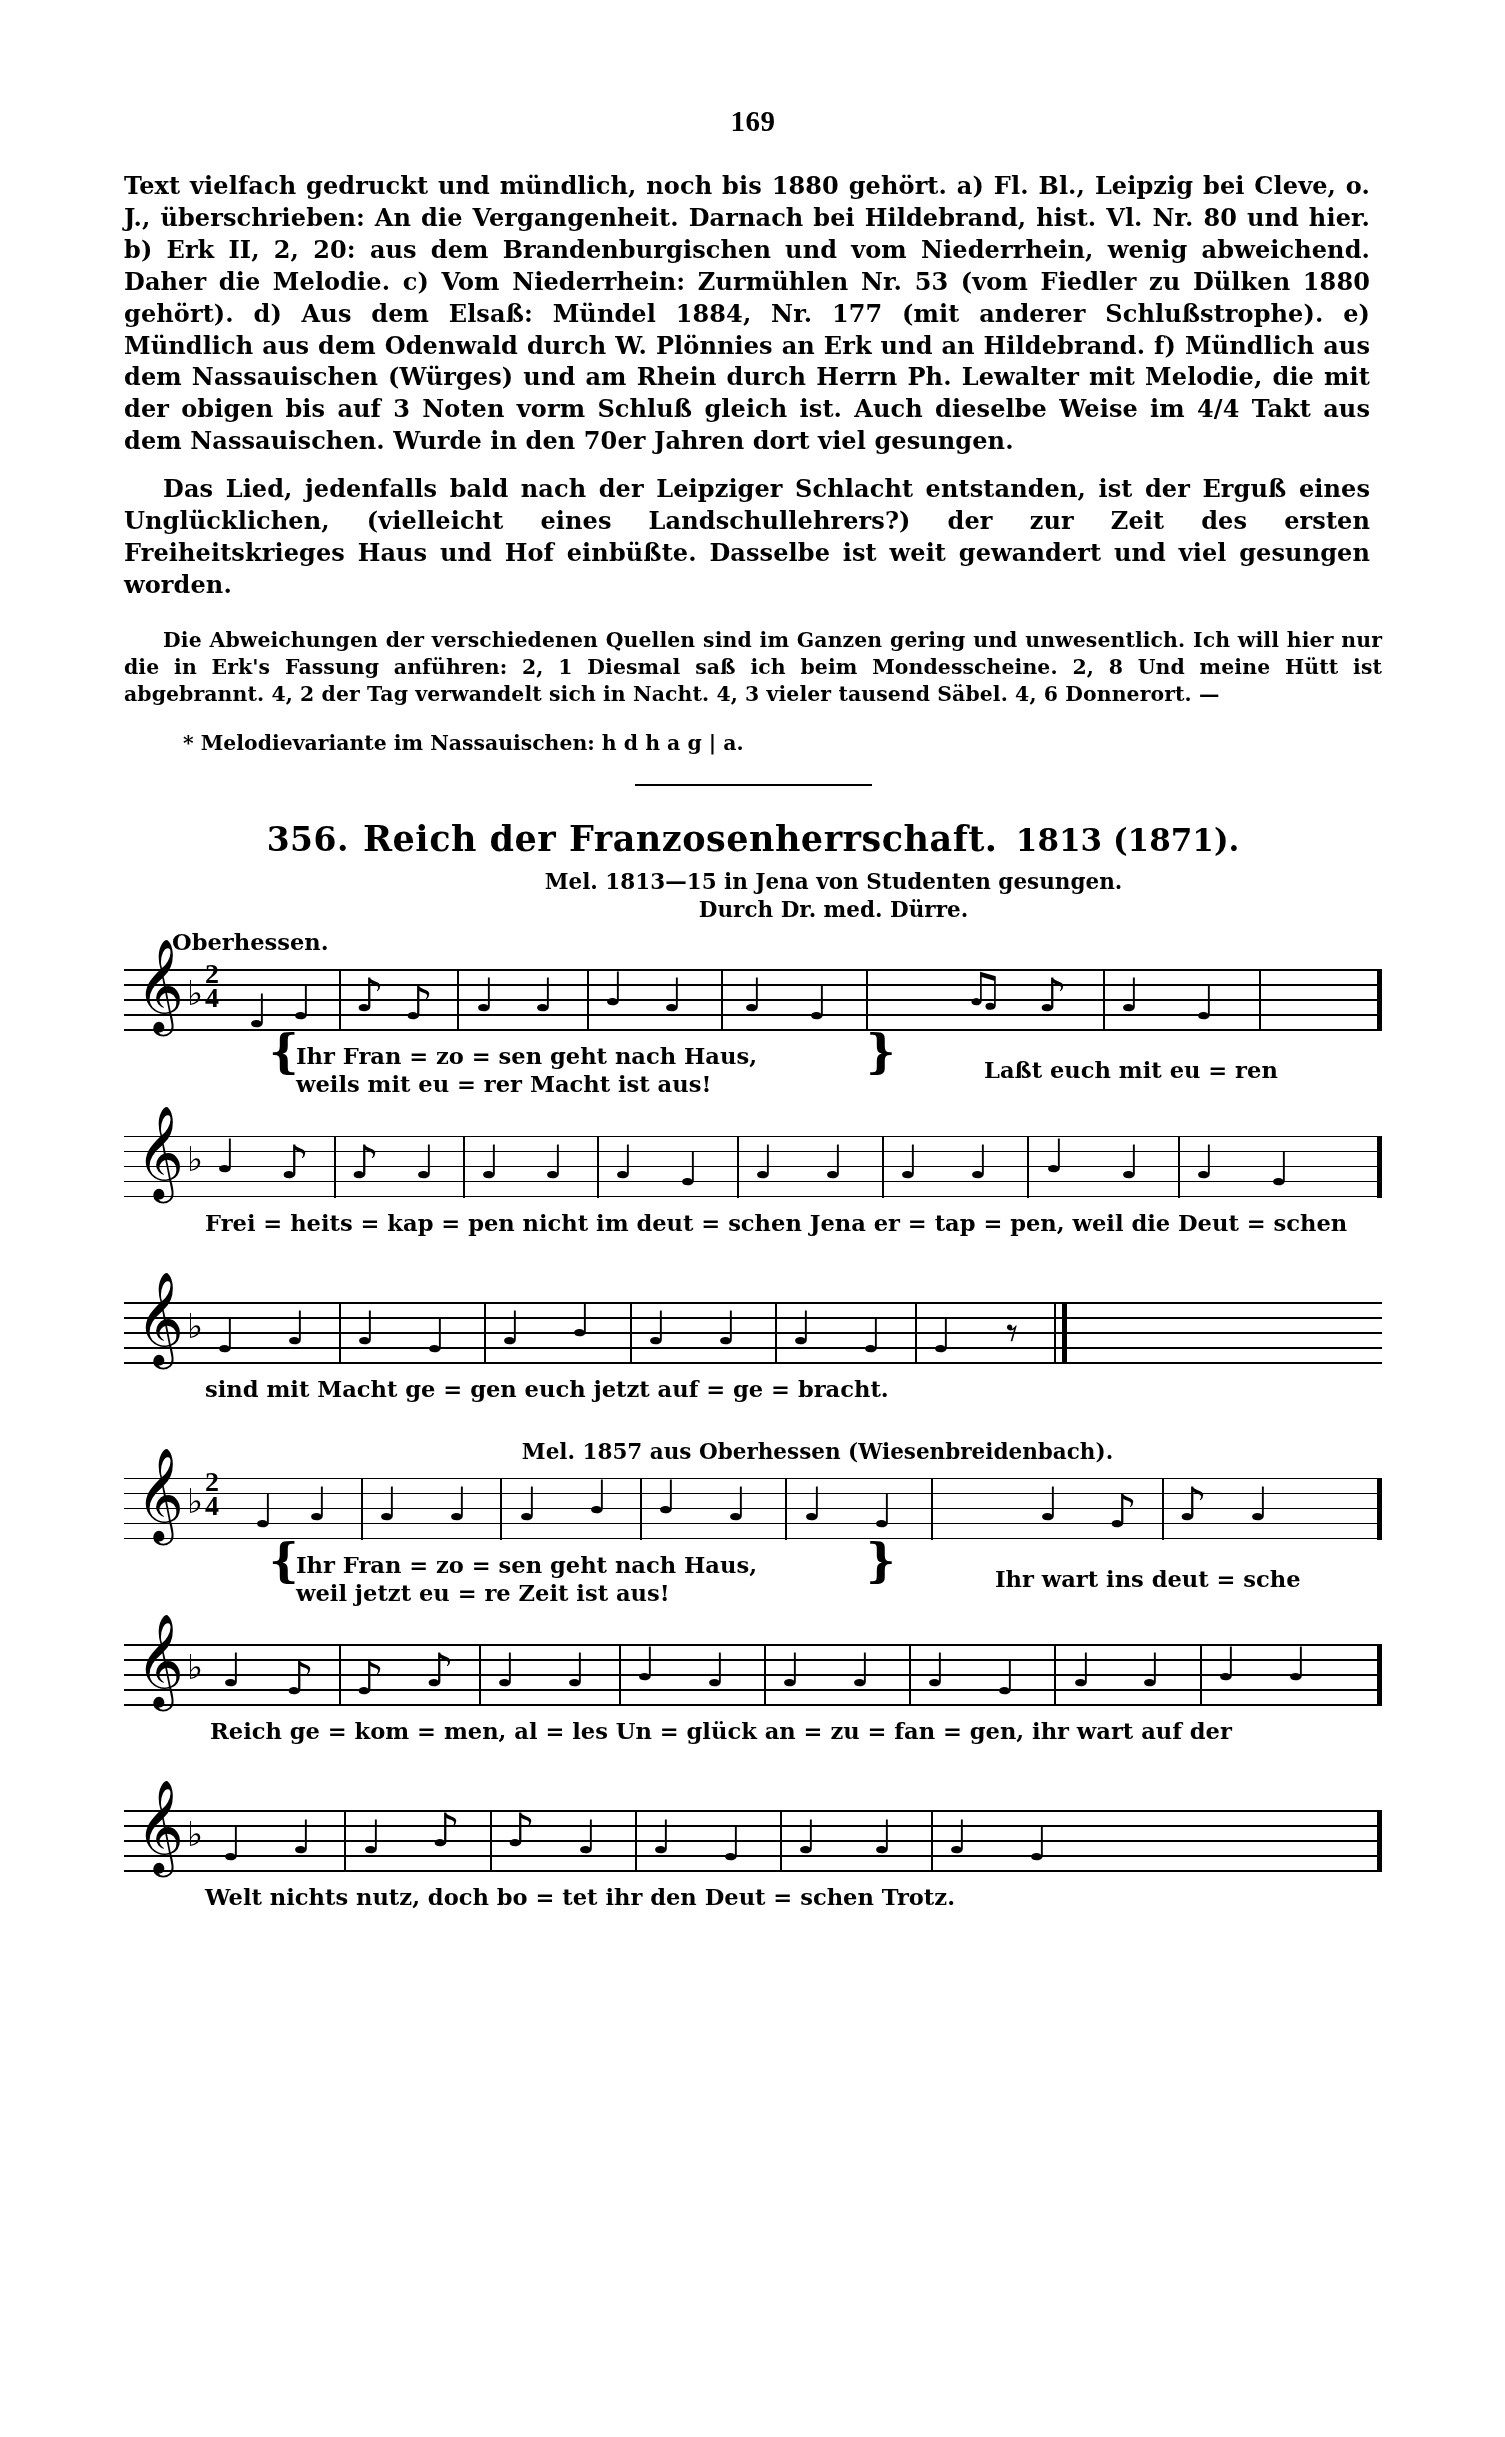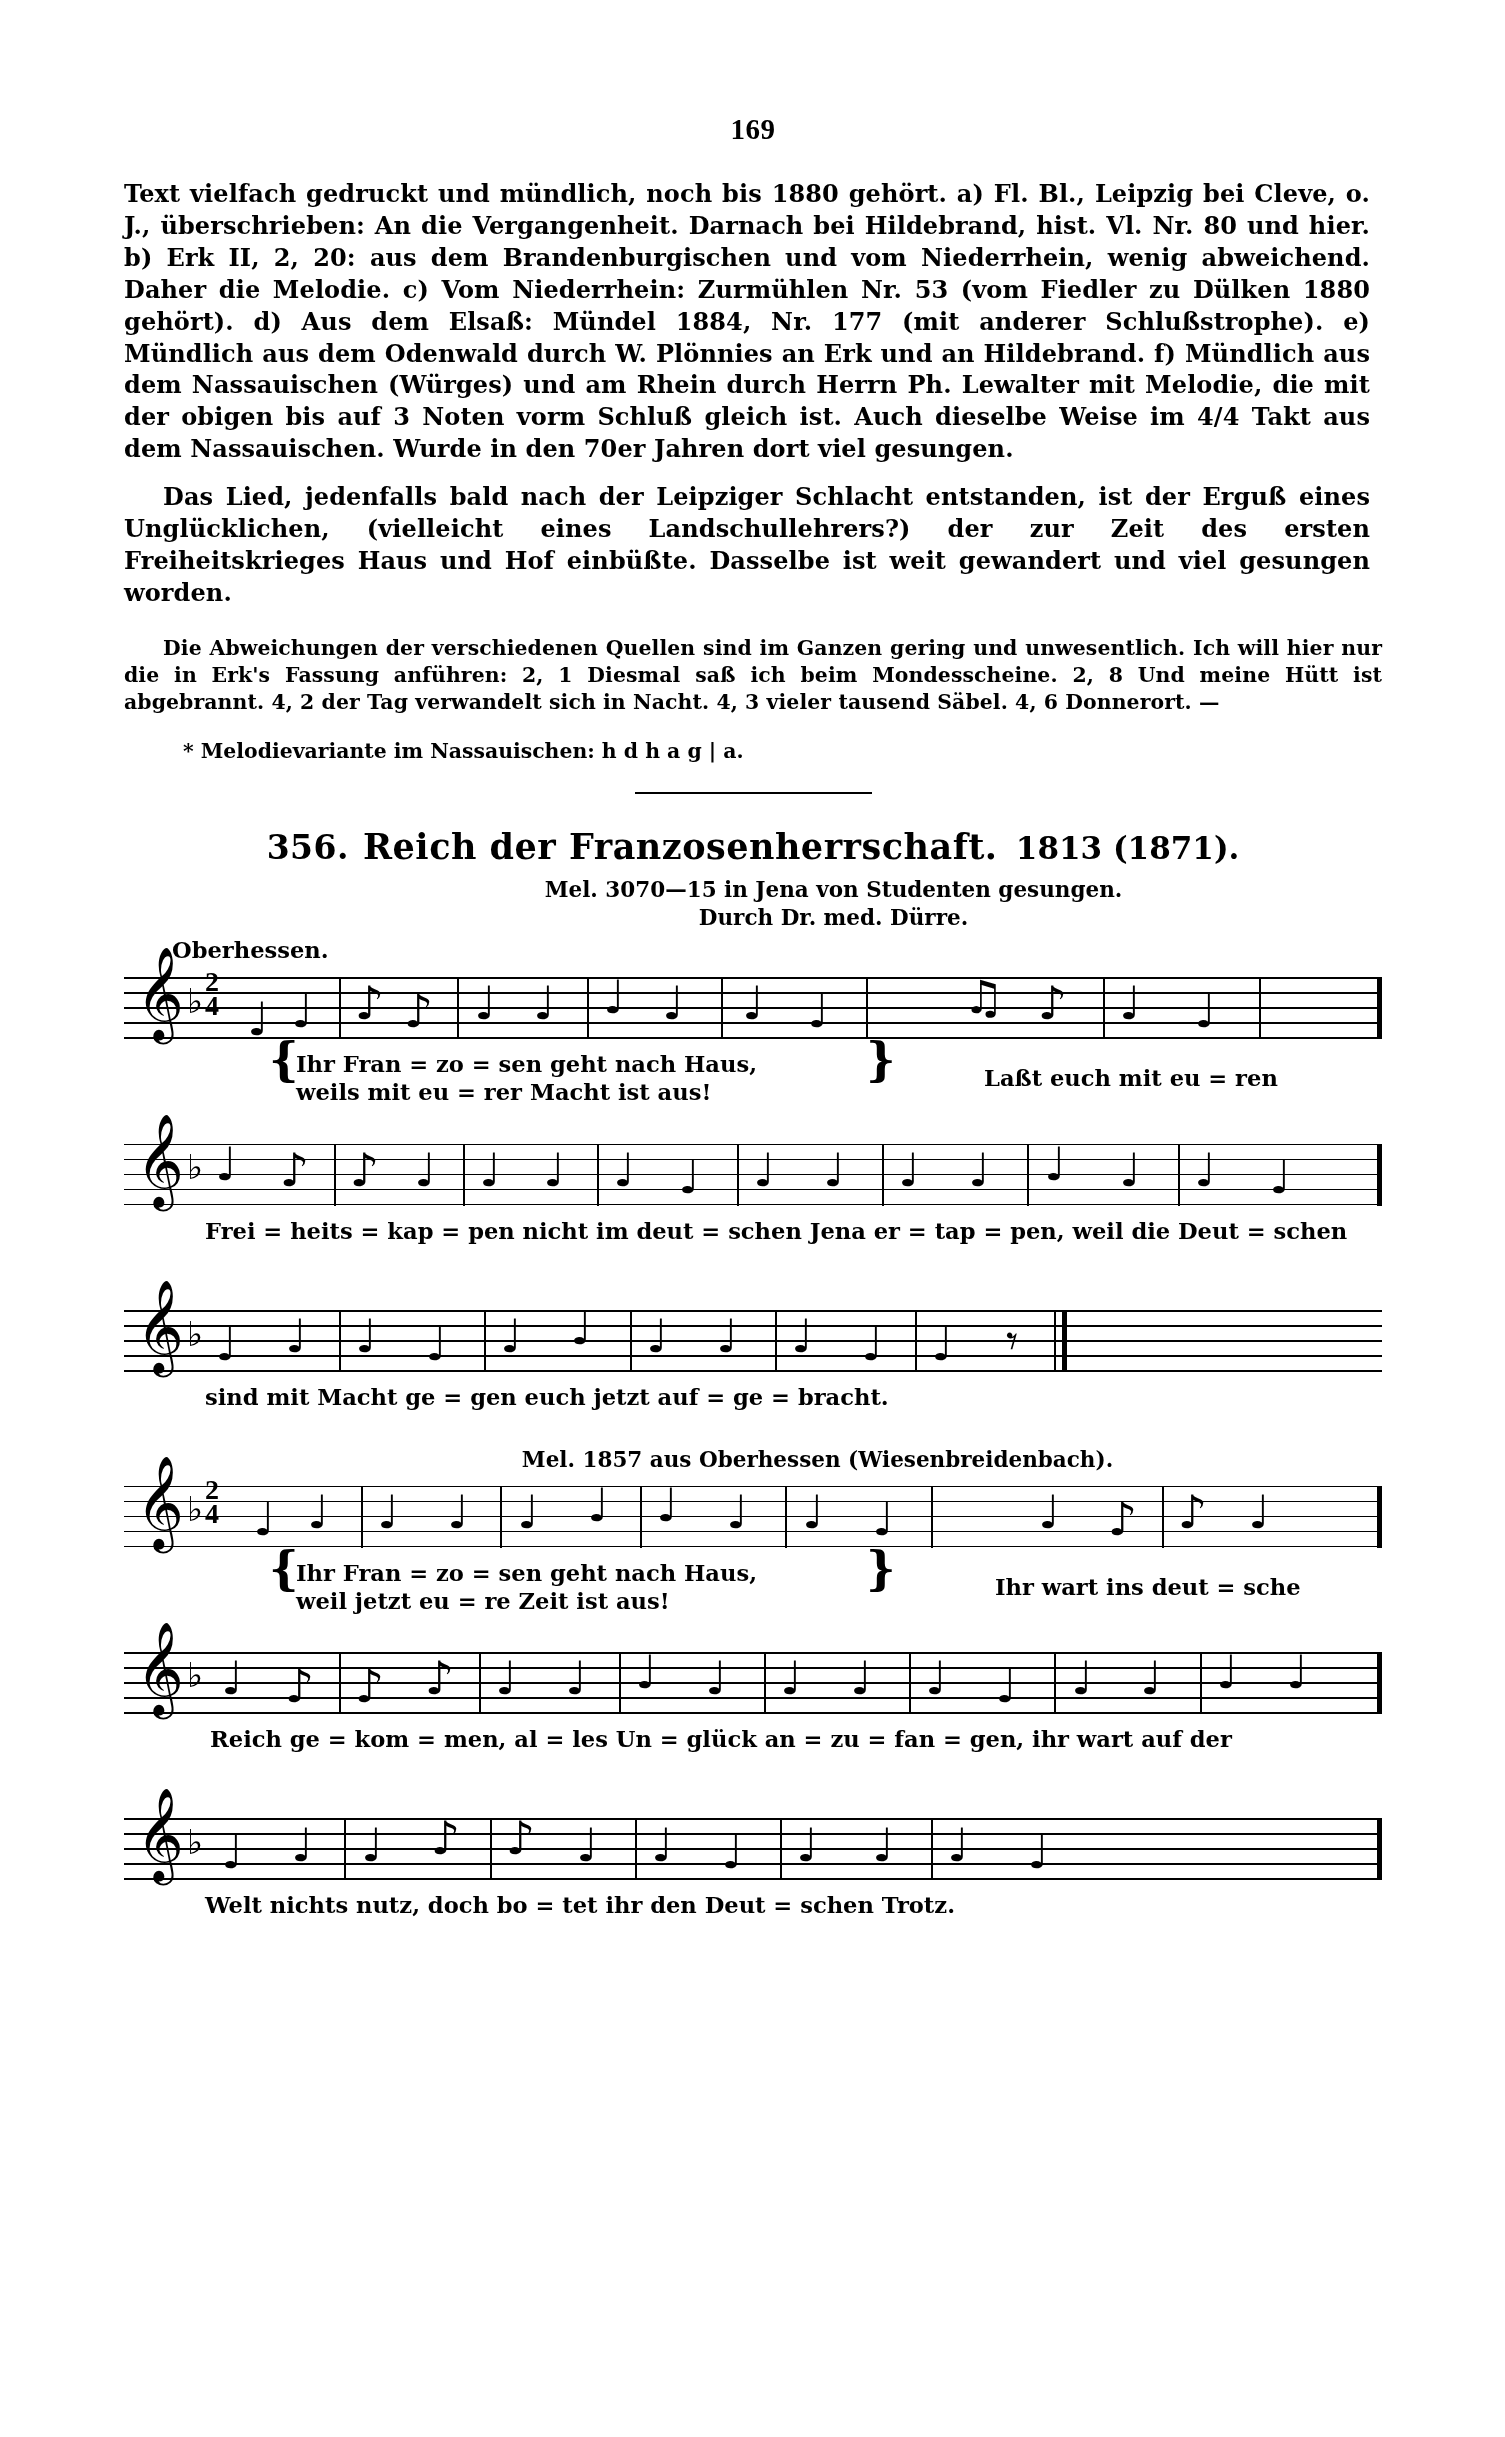--- a/index.html
+++ b/index.html
@@ -13,21 +13,21 @@
     font-family: "DejaVu Serif", serif;
     color: #000000;
     position: relative;
     overflow: hidden;
   }
   .page {
     position: relative;
     width: 1506px;
     height: 2438px;
     box-sizing: border-box;
-    padding: 16px 124px;
+    padding: 8px 124px;
   }
   .page-number {
     text-align: center;
     font-family: "Liberation Serif", serif;
     font-weight: bold;
     font-size: 29px;
     padding-top: 97px;
     letter-spacing: 0.5px;
   }
 
@@ -232,21 +232,21 @@
 
   <div class="melodie-variante">* Melodievariante im Nassauischen: h d h a g | a.</div>
 
   <div class="rule"></div>
 
   <div class="song-heading">
     <span class="num">356.</span><span class="title">Reich der Franzosenherrschaft.</span><span class="year">1813 (1871).</span>
   </div>
 
   <div class="attrib">
-    <div>Mel. 3070—15 in Jena von Studenten gesungen.</div>
+    <div>Mel. 1813—15 in Jena von Studenten gesungen.</div>
     <div>Durch Dr. med. Dürre.</div>
   </div>
 
   <div class="tempo-mark">Oberhessen.</div>
 
   <div class="system">
     <div class="staff">
       <div class="line l1"></div>
       <div class="line l2"></div>
       <div class="line l3"></div>

